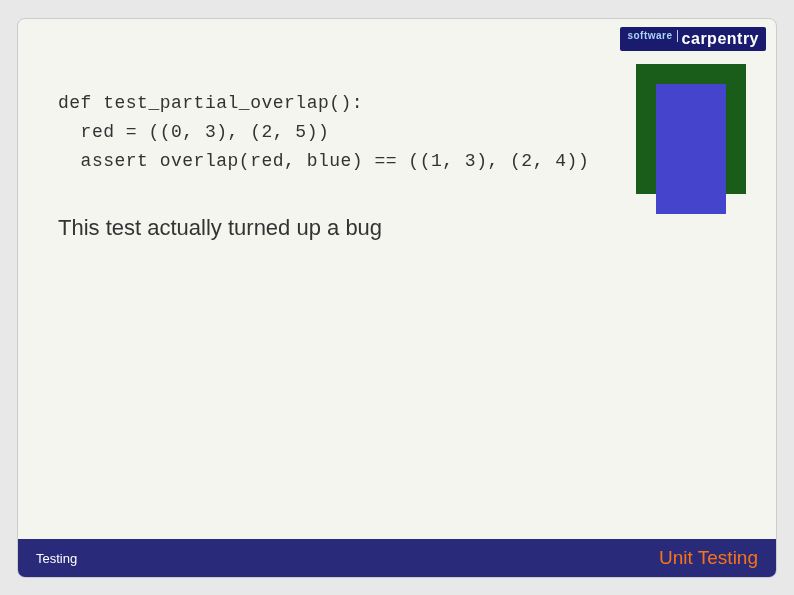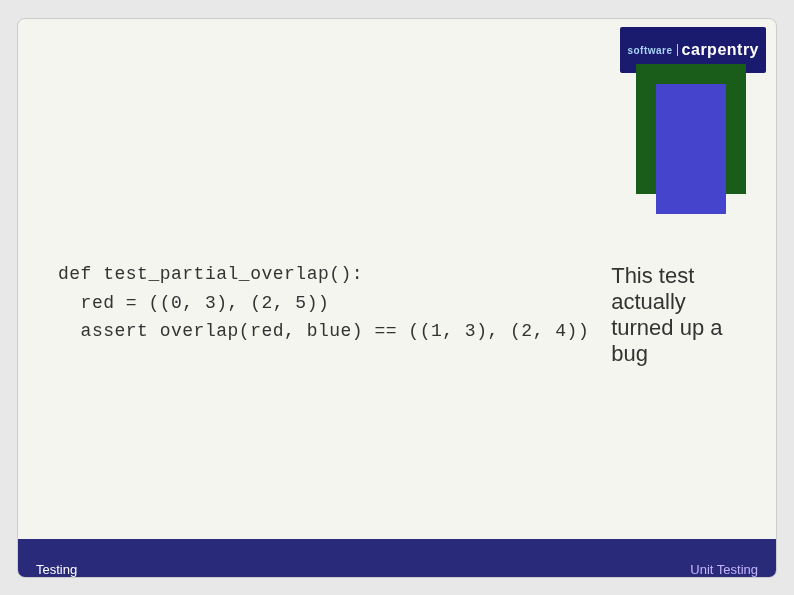--- a/index.html
+++ b/index.html
@@ -26,25 +26,24 @@
 
     
     .logo {
       position: absolute;
       top: 8px;
       right: 10px;
       background: #1a1a6e;
       color: white;
       font-size: 11px;
       font-weight: bold;
-      padding: 14px 7px;
+      padding: 3px 7px;
       border-radius: 2px;
       letter-spacing: 0.5px;
       display: flex;
-      align-items: center;
       gap: 2px;
     }
     .logo-software {
       color: #aad4f5;
       font-size: 10px;
     }
     .logo-carpentry {
       color: white;
       font-size: 16px;
       font-weight: bold;
@@ -58,23 +57,22 @@
 
     
     .content {
       position: absolute;
       top: 50px;
       left: 0;
       right: 0;
       bottom: 40px;
       padding: 20px 40px;
       display: flex;
-      flex-direction: row;
-      gap: 22px;
-      align-items: center;
+      flex-direction: column;
+      gap: 16px;
     }
 
     
     .code-block {
       font-family: 'Courier New', Courier, monospace;
       font-size: 18px;
       color: #333;
       line-height: 1.6;
       letter-spacing: 0.5px;
       position: relative;
@@ -121,34 +119,34 @@
 
     
     .footer {
       position: absolute;
       bottom: 0;
       left: 0;
       right: 0;
       height: 38px;
       background: #2a2a7a;
       display: flex;
-      align-items: flex-end;
+      align-items: center;
       justify-content: space-between;
       padding: 0 18px;
       gap: 40px;
     }
 
     .footer-left {
       color: white;
       font-size: 13px;
     }
 
     .footer-right {
-      color: #c4b5fd;
-      font-size: 13px;
+      color: #f97316;
+      font-size: 19px;
     }
   </style>
 </head>
 <body>
 
 <div class="slide">
 
   <div class="logo">
     <span class="logo-software">software</span>
     <div class="logo-bar"></div>

